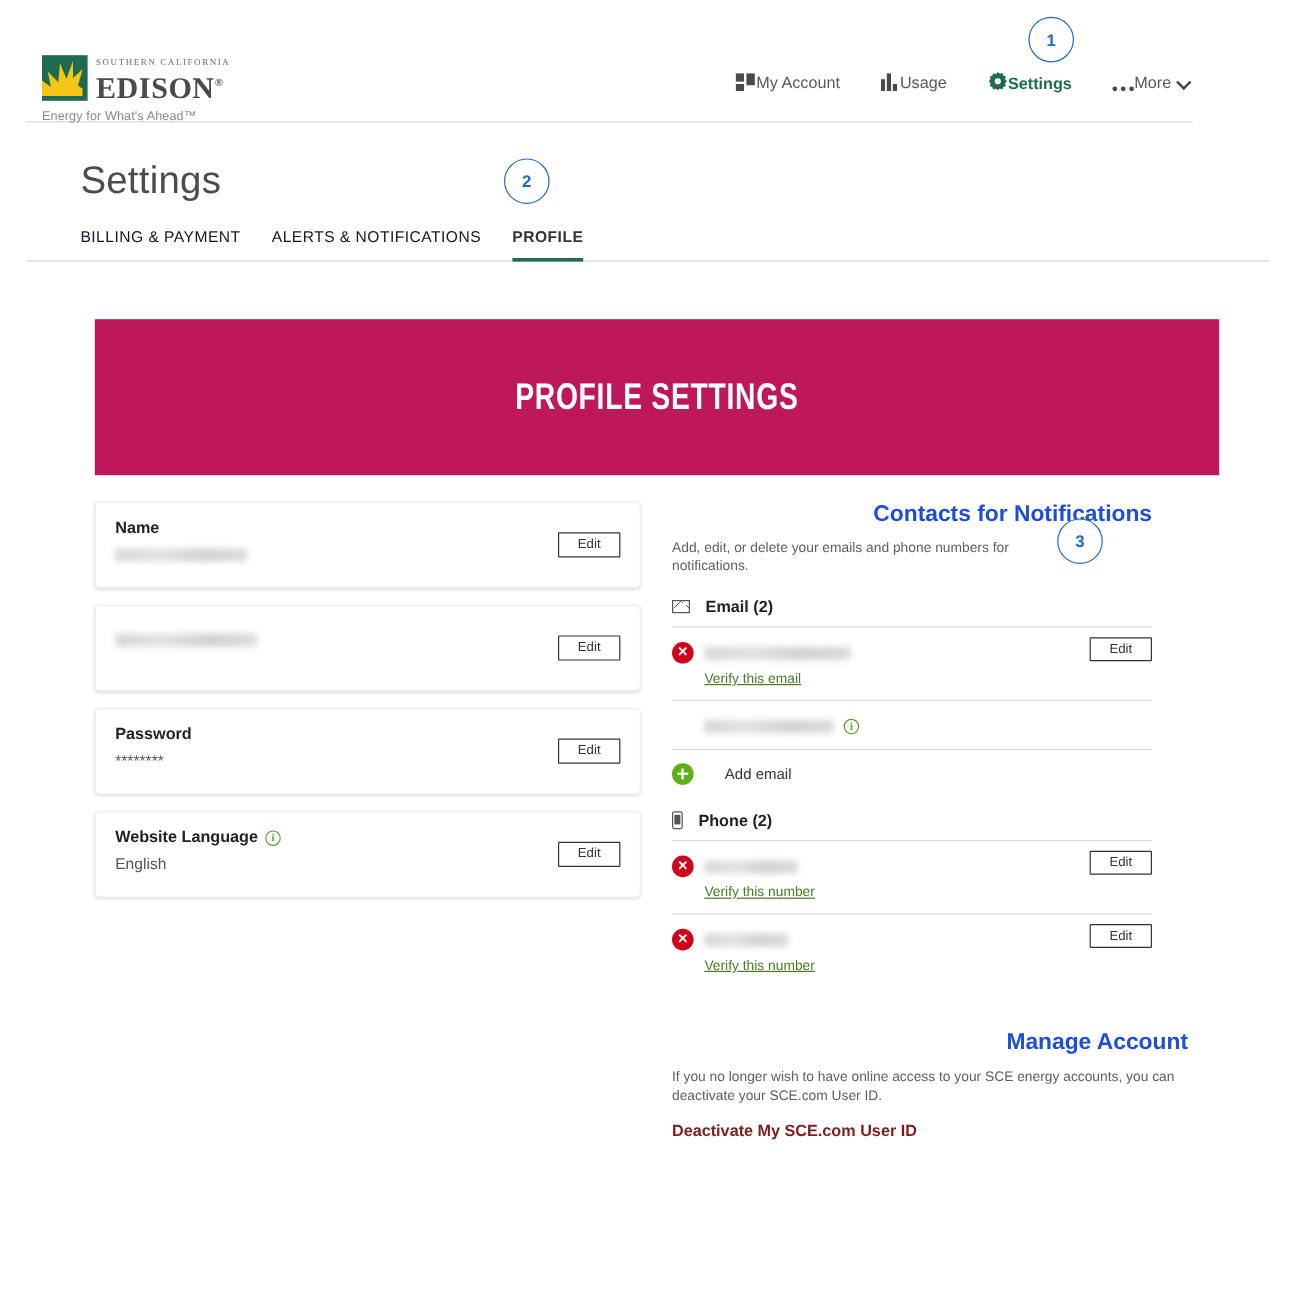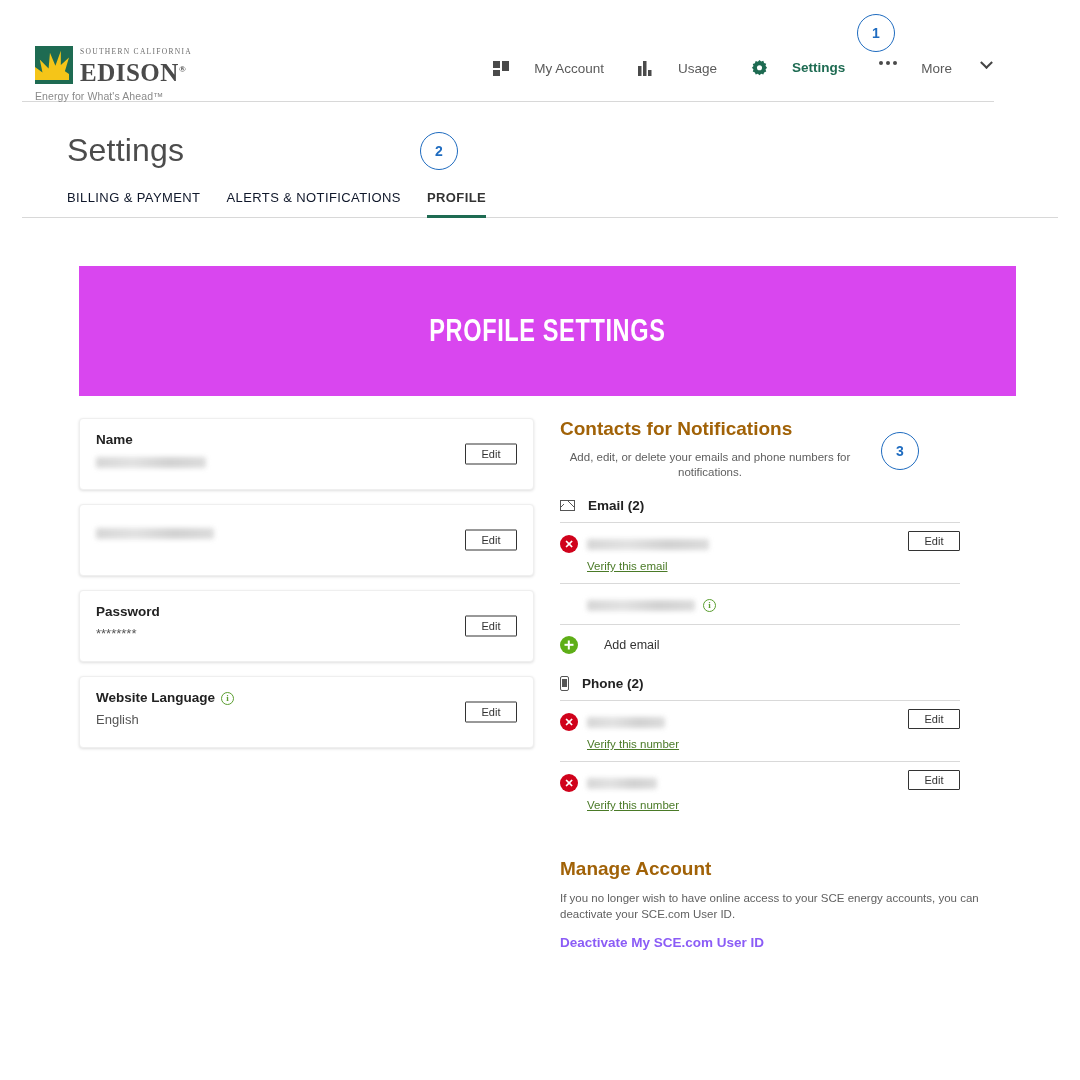--- a/index.html
+++ b/index.html
@@ -71,22 +71,22 @@
   .topnav {
     position: absolute;
     right: 25px;
     top: 60px;
     display: flex;
     align-items: center;
     gap: 34px;
   }
   .nav-item {
     display: flex;
-    align-items: flex-start;
-    gap: 24px;
+    align-items: flex-end;
+    gap: 0;
     font-size: 13.5px;
     color: #5a5a5a;
     cursor: pointer;
     white-space: nowrap;
   }
   .nav-item.active { color: #1e6b52; font-weight: bold; }
   .ico-account { display: block; }
   .ico-usage { display: block; }
   .ico-gear { display: block; }
   .ico-dots {
@@ -157,21 +157,21 @@
     color: #333;
     font-weight: bold;
     border-bottom-color: #1e6b52;
   }
 
   
   .banner {
     position: absolute;
     left: 79px; top: 266px;
     width: 937px; height: 130px;
-    background: #d946ef;
+    background: #be185d;
     display: flex;
     align-items: center;
     justify-content: center;
   }
   .banner-text {
     color: #ffffff;
     font-size: 31px;
     font-weight: bold;
     letter-spacing: 0.8px;
     transform: scaleX(0.76);
@@ -186,22 +186,23 @@
 
   .sec-title {
     font-size: 19px;
     font-weight: bold;
     color: #2b2b2b;
     margin: 0 0 14px 2px;
   }
   .sec-title-r {
     font-size: 19px;
     font-weight: bold;
-    color: #a16207;
+    color: #1d4ed8;
     margin: 0 0 10px 0;
+    text-align: right;
   }
 
   .card {
     background: #ffffff;
     border: 1px solid #efefef;
     border-radius: 4px;
     box-shadow: 0 1px 3px rgba(0,0,0,0.13);
     height: 72px;
     margin-bottom: 14px;
     position: relative;
@@ -260,21 +261,20 @@
     line-height: 1;
   }
 
   
   .sec-desc {
     font-size: 11.5px;
     color: #606060;
     line-height: 15px;
     width: 300px;
     margin-bottom: 18px;
-    text-align: center;
   }
   .grp-head {
     display: flex;
     align-items: center;
     gap: 13px;
     font-size: 13.5px;
     font-weight: bold;
     color: #222;
     margin-bottom: 9px;
   }
@@ -391,21 +391,21 @@
   }
   .manage-desc {
     font-size: 11.5px;
     color: #606060;
     line-height: 16px;
     margin: 9px 0 13px 0;
   }
   .deact-link {
     font-size: 13.5px;
     font-weight: bold;
-    color: #8b5cf6;
+    color: #7f1d1d;
     cursor: pointer;
   }
 </style>
 </head>
 <body>
 
 <div class="header">
   <div class="header-inner"></div>
 
   <div class="logo-block">

